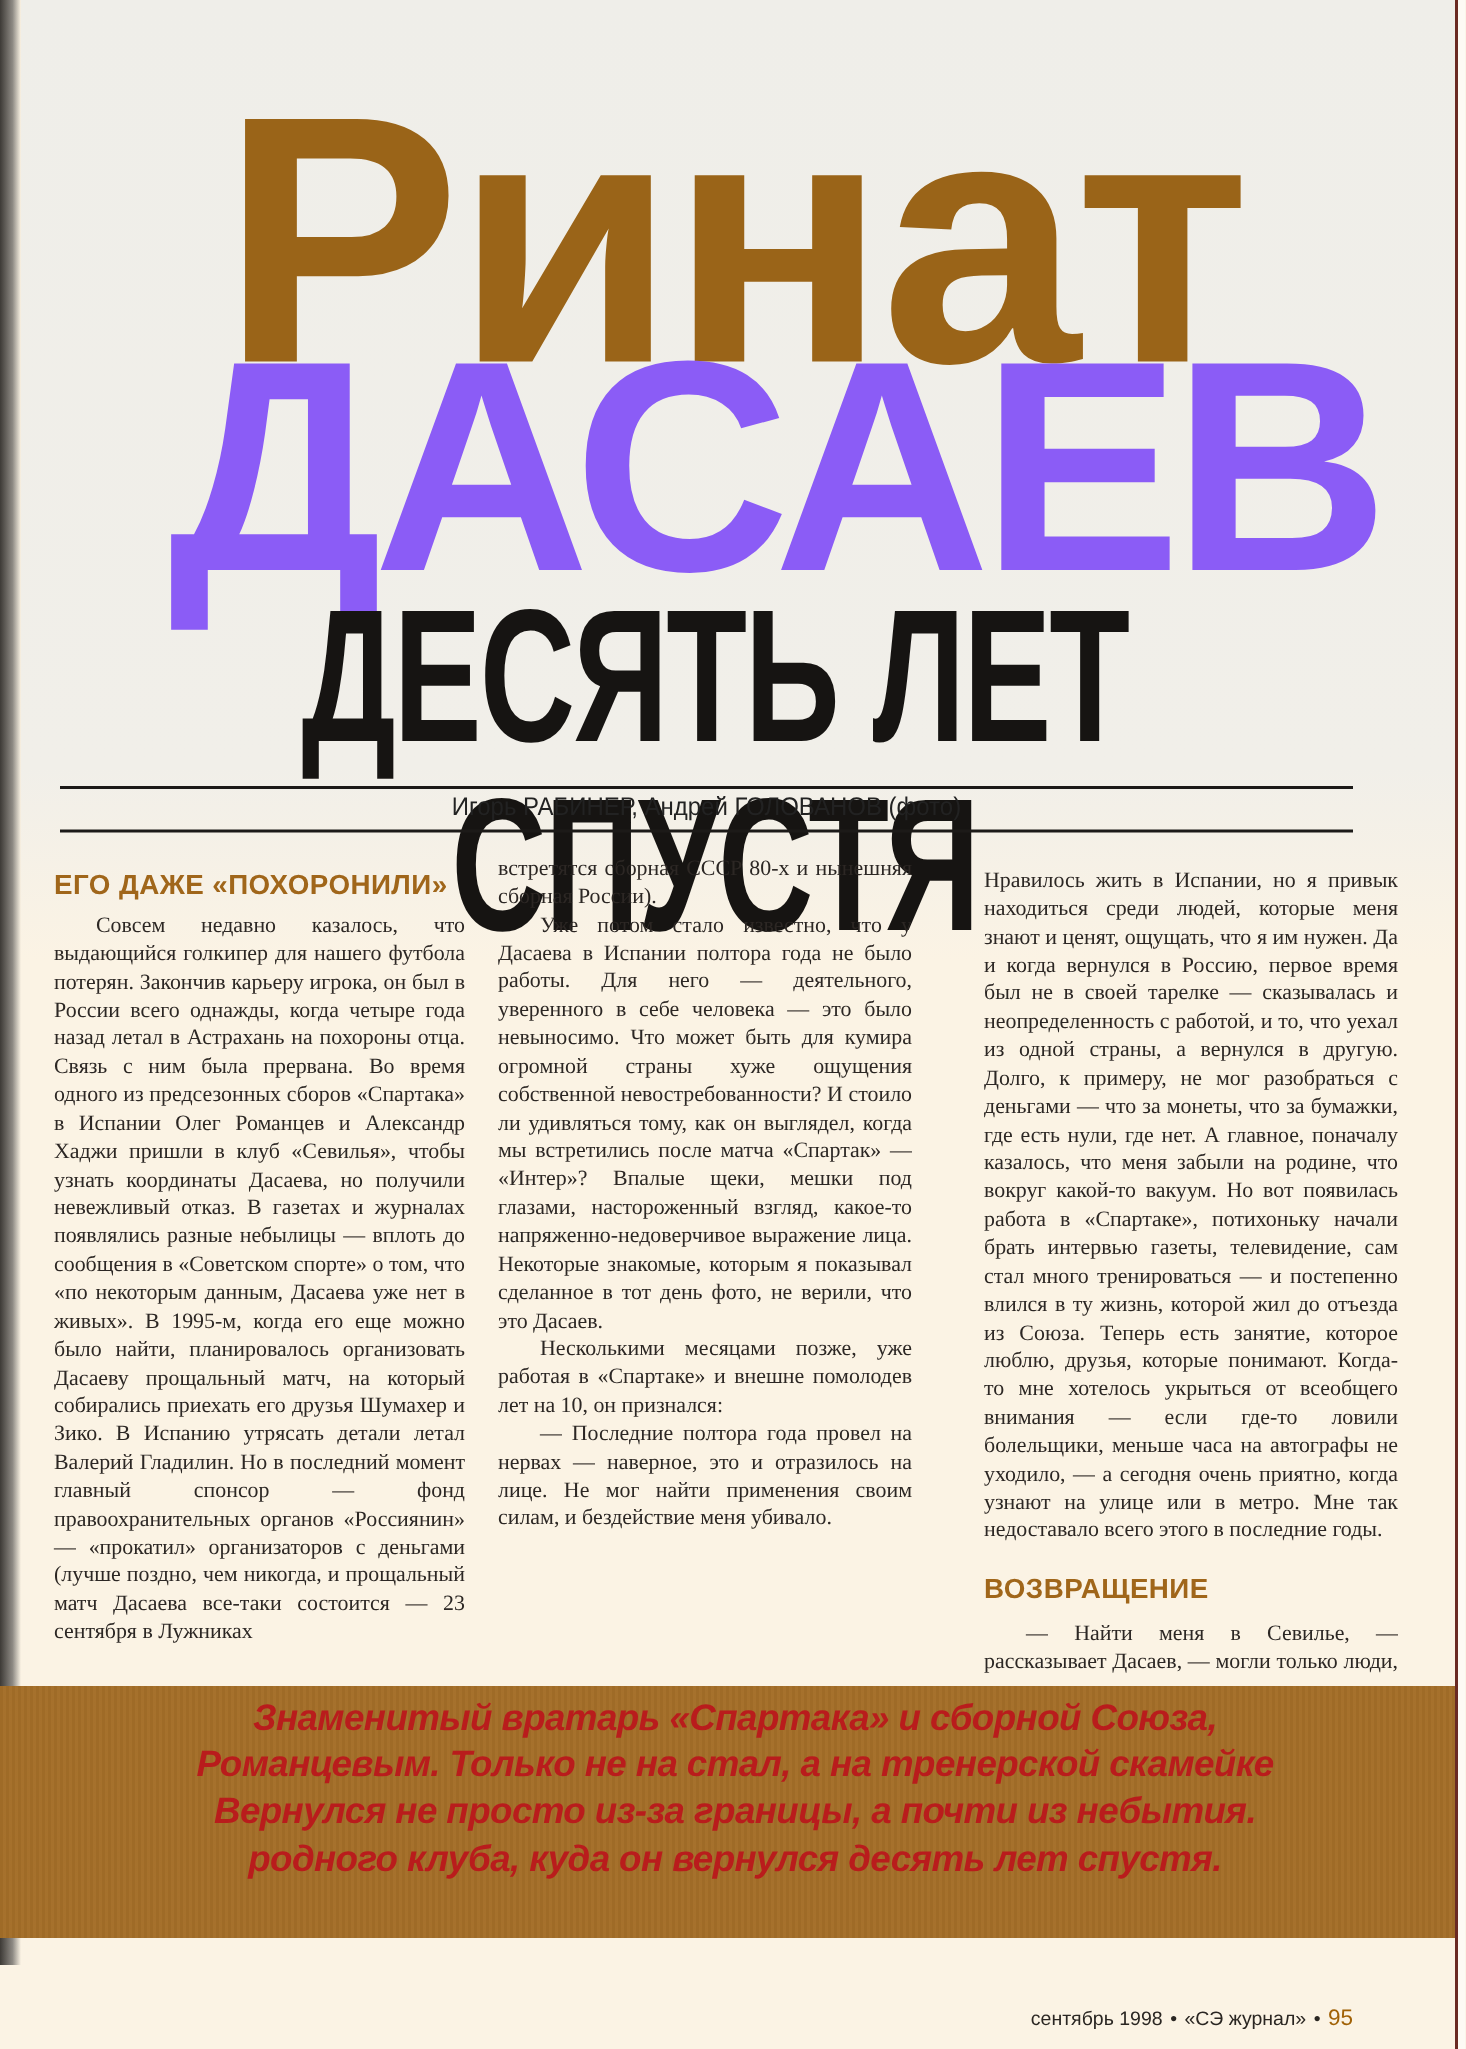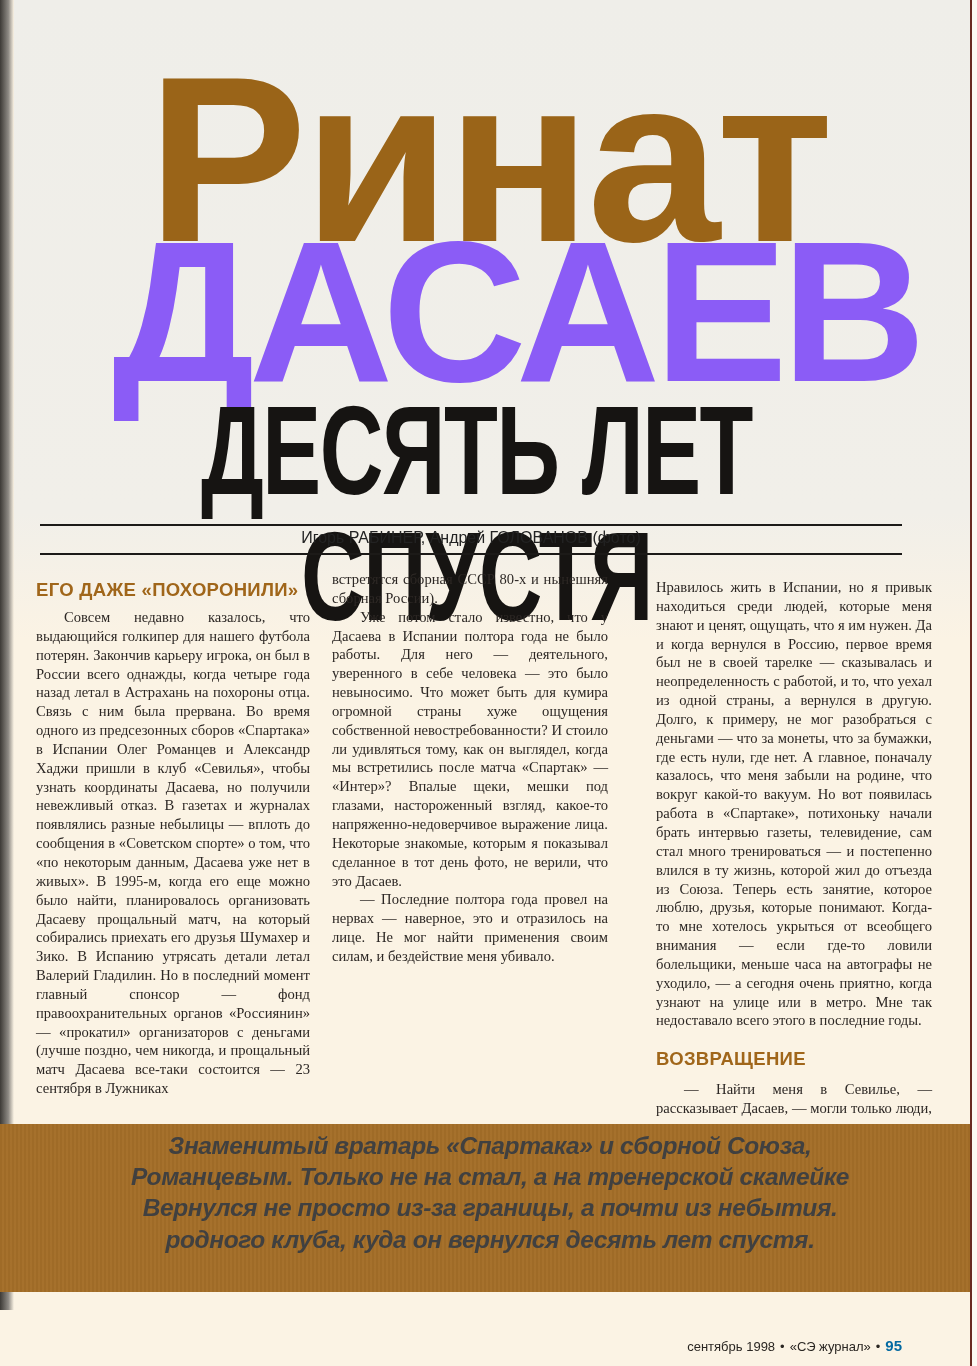--- a/index.html
+++ b/index.html
@@ -68,28 +68,28 @@
   .section-head.h1 { margin-bottom: 9px; }
   .section-head.h2 { margin-top: 19px; margin-bottom: 12px; }
   .lead-band {
     position: absolute; left: 0; top: 1124px; width: 972px; height: 168px;
     background: #a46e28;
     background-image: repeating-linear-gradient(90deg, rgba(0,0,0,0.03) 0 2px, rgba(255,255,255,0.02) 2px 4px);
   }
   .lead-text {
     position: absolute; left: 60px; top: 1130px; width: 860px; text-align: center;
     font-family: "Liberation Sans", "DejaVu Sans", sans-serif; font-weight: bold; font-style: italic;
-    color: #404040; font-size: 24.5px; line-height: 31.2px; letter-spacing: -0.4px;
+    color: #b91c1c; font-size: 24.5px; line-height: 31.2px; letter-spacing: -0.4px;
   }
   .lead-text span { display: block; }
   .footer {
     position: absolute; top: 1337px; right: 75px;
     font-family: "Liberation Sans", "DejaVu Sans", sans-serif; font-size: 13px; color: #2a2622;
   }
-  .footer .page-num { color: #0369a1; font-weight: bold; font-size: 15px; }
+  .footer .page-num { color: #a16207; font-weight: normal; font-size: 15px; }
   .footer .sep { margin: 0 5px; }
 </style>
 </head>
 <body>
 
 <div class="top-wash"></div>
 <div class="page-shade-left"></div>
 
 <div class="title-line title-1">Ринат</div>
 <div class="title-line title-2">ДАСАЕВ</div>
@@ -100,20 +100,21 @@
 <div class="rule rule-bot"></div>
 
 <div class="col col-1">
   <div class="section-head h1">ЕГО ДАЖЕ «ПОХОРОНИЛИ»</div>
   <p>Совсем недавно казалось, что выдающийся голкипер для нашего футбола потерян. Закончив карьеру игрока, он был в России всего однажды, когда четыре года назад летал в Астрахань на похороны отца. Связь с ним была прервана. Во время одного из предсезонных сборов «Спартака» в Испании Олег Романцев и Александр Хаджи пришли в клуб «Севилья», чтобы узнать координаты Дасаева, но получили невежливый отказ. В газетах и журналах появлялись разные небылицы — вплоть до сообщения в «Советском спорте» о том, что «по некоторым данным, Дасаева уже нет в живых». В 1995-м, когда его еще можно было найти, планировалось организовать Дасаеву прощальный матч, на который собирались приехать его друзья Шумахер и Зико. В Испанию утрясать детали летал Валерий Гладилин. Но в последний момент главный спонсор — фонд правоохранительных органов «Россиянин» — «прокатил» организаторов с деньгами (лучше поздно, чем никогда, и прощальный матч Дасаева все-таки состоится — 23 сентября в Лужниках</p>
 </div>
 
 <div class="col col-2">
   <p class="noindent">встретятся сборная СССР 80-х и нынешняя сборная России).</p>
   <p>Уже потом стало известно, что у Дасаева в Испании полтора года не было работы. Для него — деятельного, уверенного в себе человека — это было невыносимо. Что может быть для кумира огромной страны хуже ощущения собственной невостребованности? И стоило ли удивляться тому, как он выглядел, когда мы встретились после матча «Спартак» — «Интер»? Впалые щеки, мешки под глазами, настороженный взгляд, какое-то напряженно-недоверчивое выражение лица. Некоторые знакомые, которым я показывал сделанное в тот день фото, не верили, что это Дасаев.</p>
+  <p>Несколькими месяцами позже, уже работая в «Спартаке» и внешне помолодев лет на 10, он признался:</p>
   <p>— Последние полтора года провел на нервах — наверное, это и отразилось на лице. Не мог найти применения своим силам, и бездействие меня убивало.</p>
 </div>
 
 <div class="col col-3">
   <p class="noindent">Нравилось жить в Испании, но я привык находиться среди людей, которые меня знают и ценят, ощущать, что я им нужен. Да и когда вернулся в Россию, первое время был не в своей тарелке — сказывалась и неопределенность с работой, и то, что уехал из одной страны, а вернулся в другую. Долго, к примеру, не мог разобраться с деньгами — что за монеты, что за бумажки, где есть нули, где нет. А главное, поначалу казалось, что меня забыли на родине, что вокруг какой-то вакуум. Но вот появилась работа в «Спартаке», потихоньку начали брать интервью газеты, телевидение, сам стал много тренироваться — и постепенно влился в ту жизнь, которой жил до отъезда из Союза. Теперь есть занятие, которое люблю, друзья, которые понимают. Когда-то мне хотелось укрыться от всеобщего внимания — если где-то ловили болельщики, меньше часа на автографы не уходило, — а сегодня очень приятно, когда узнают на улице или в метро. Мне так недоставало всего этого в последние годы.</p>
   <div class="section-head h2">ВОЗВРАЩЕНИЕ</div>
   <p>— Найти меня в Севилье, — рассказывает Дасаев, — могли только люди, которые по-настоящему этого</p>
 </div>
 
 <div class="lead-band"></div>

